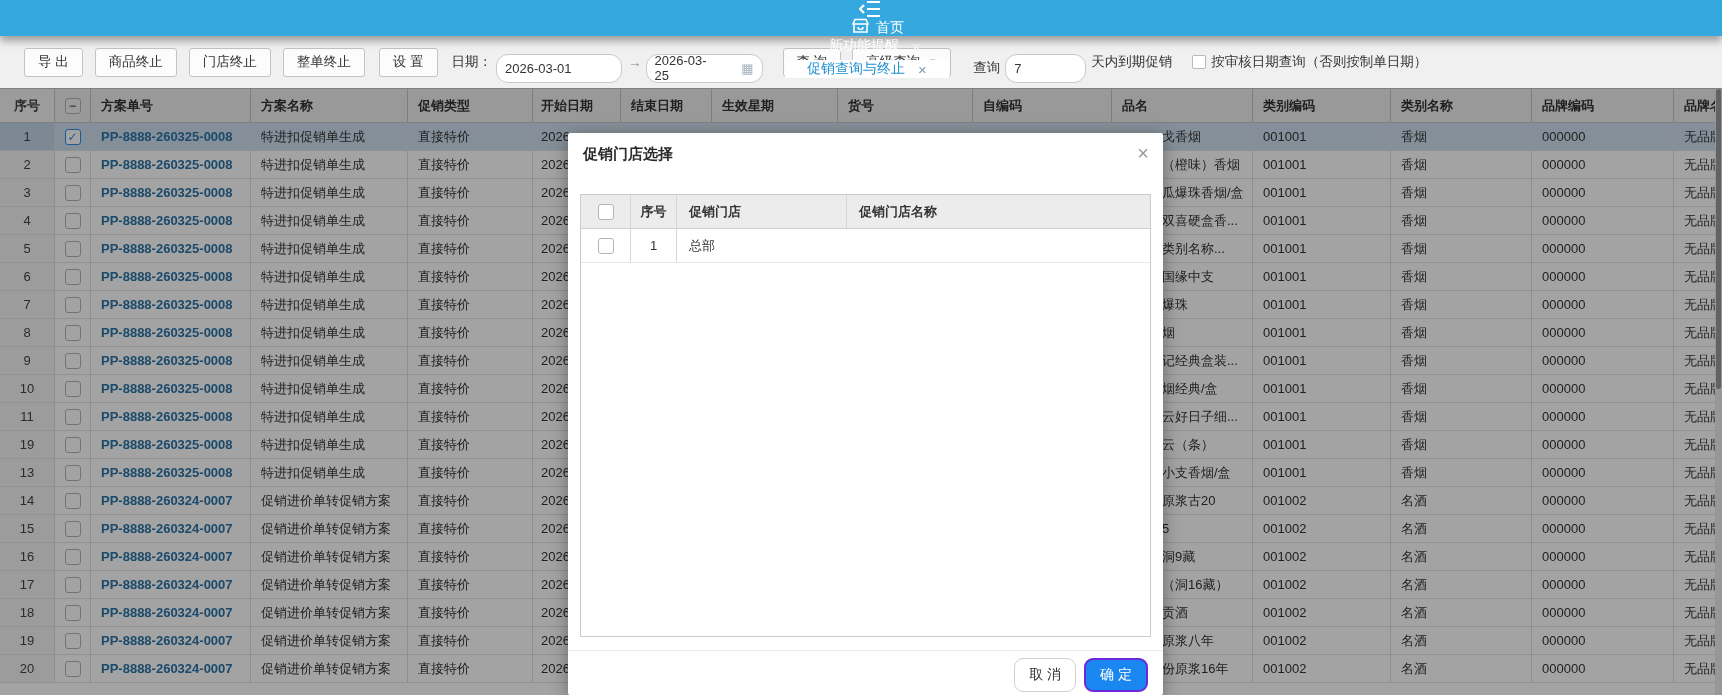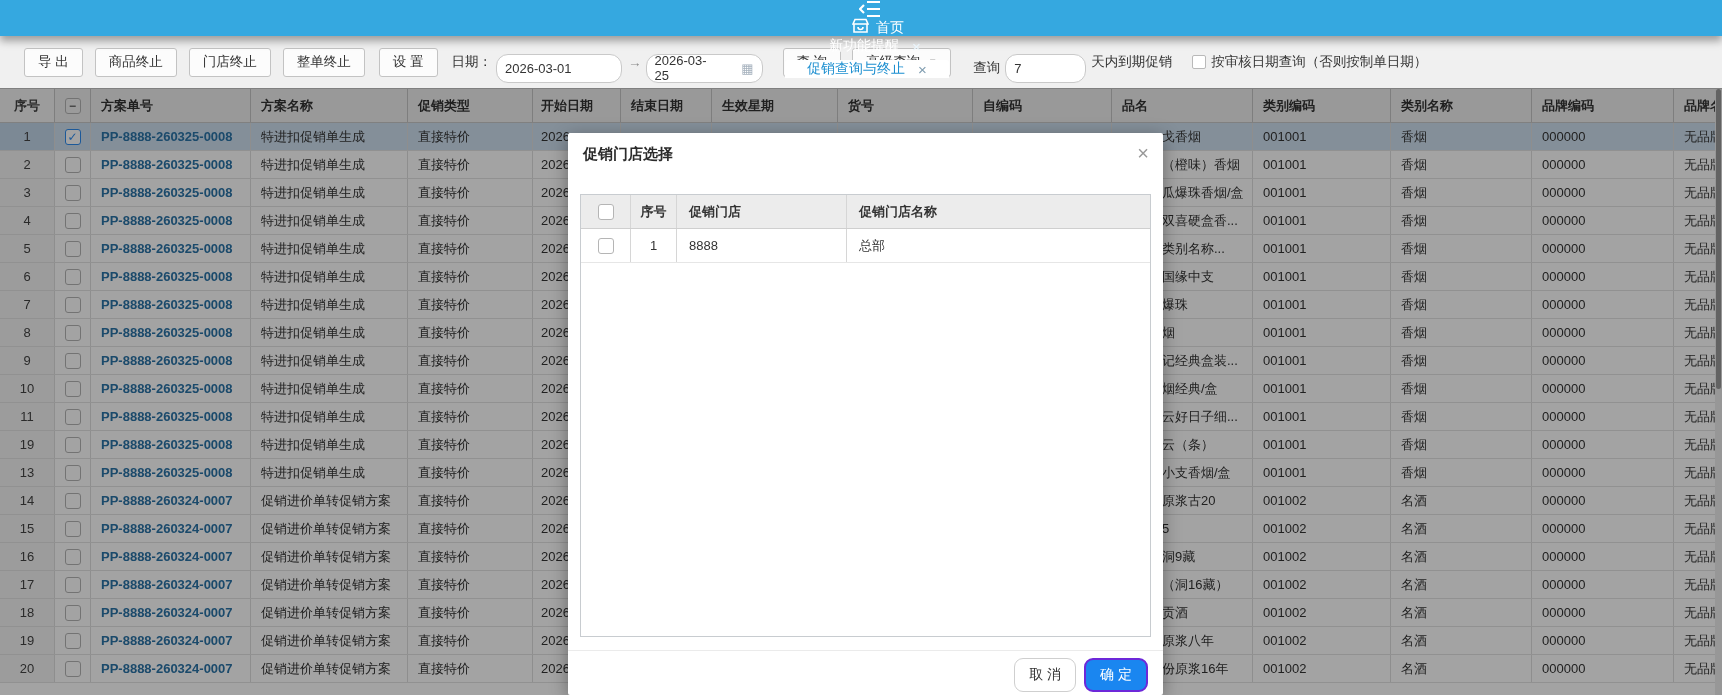--- a/index.html
+++ b/index.html
@@ -588,21 +588,20 @@
       <div class="c mc1">序号</div>
       <div class="c mc2">促销门店</div>
       <div class="c mc3">促销门店名称</div>
     </div>
     <div id="modal-body">
         <div class="m-gr">
           <div class="c mc0">
             <span class="rcb"></span>
           </div>
           <div class="c mc1">1</div>
-          <div class="c mc2">8888</div>
           <div class="c mc3">总部</div>
         </div>
       </div>
   </div>
   <div class="m-sep"></div>
   <div class="m-footer">
     <div class="m-btn cancel">取 消</div>
     <div class="m-btn ok">确 定</div>
   </div>
 </div>

